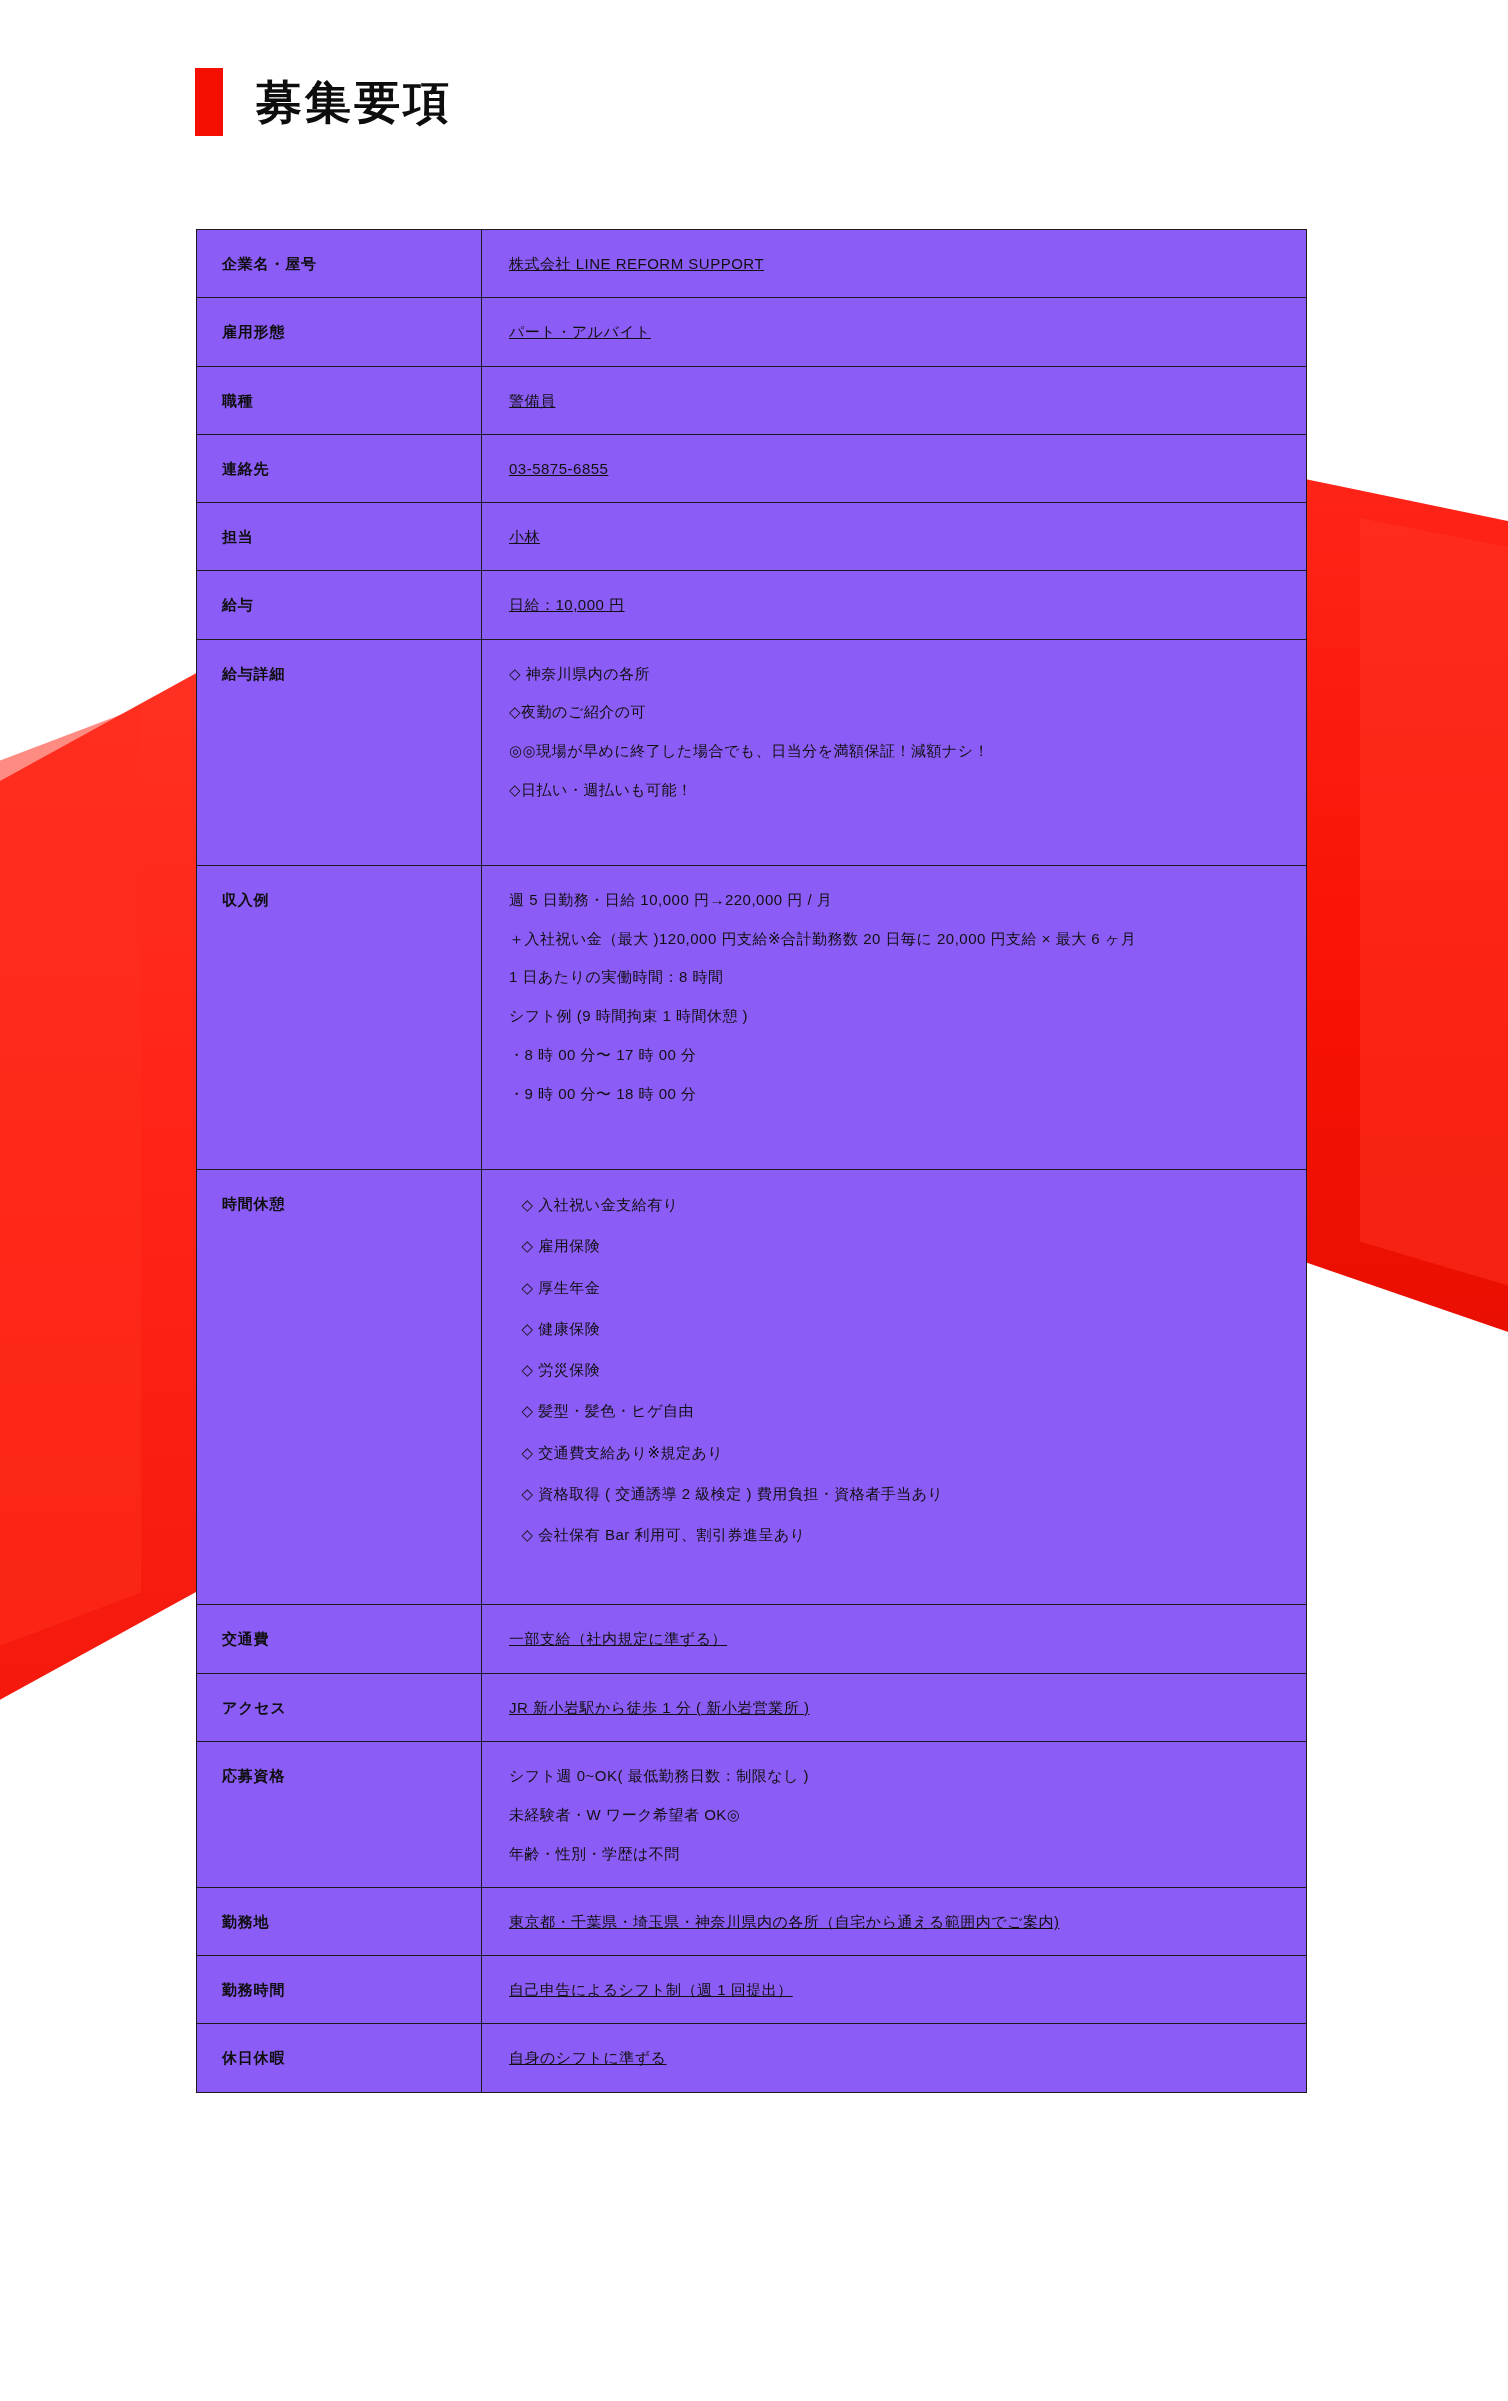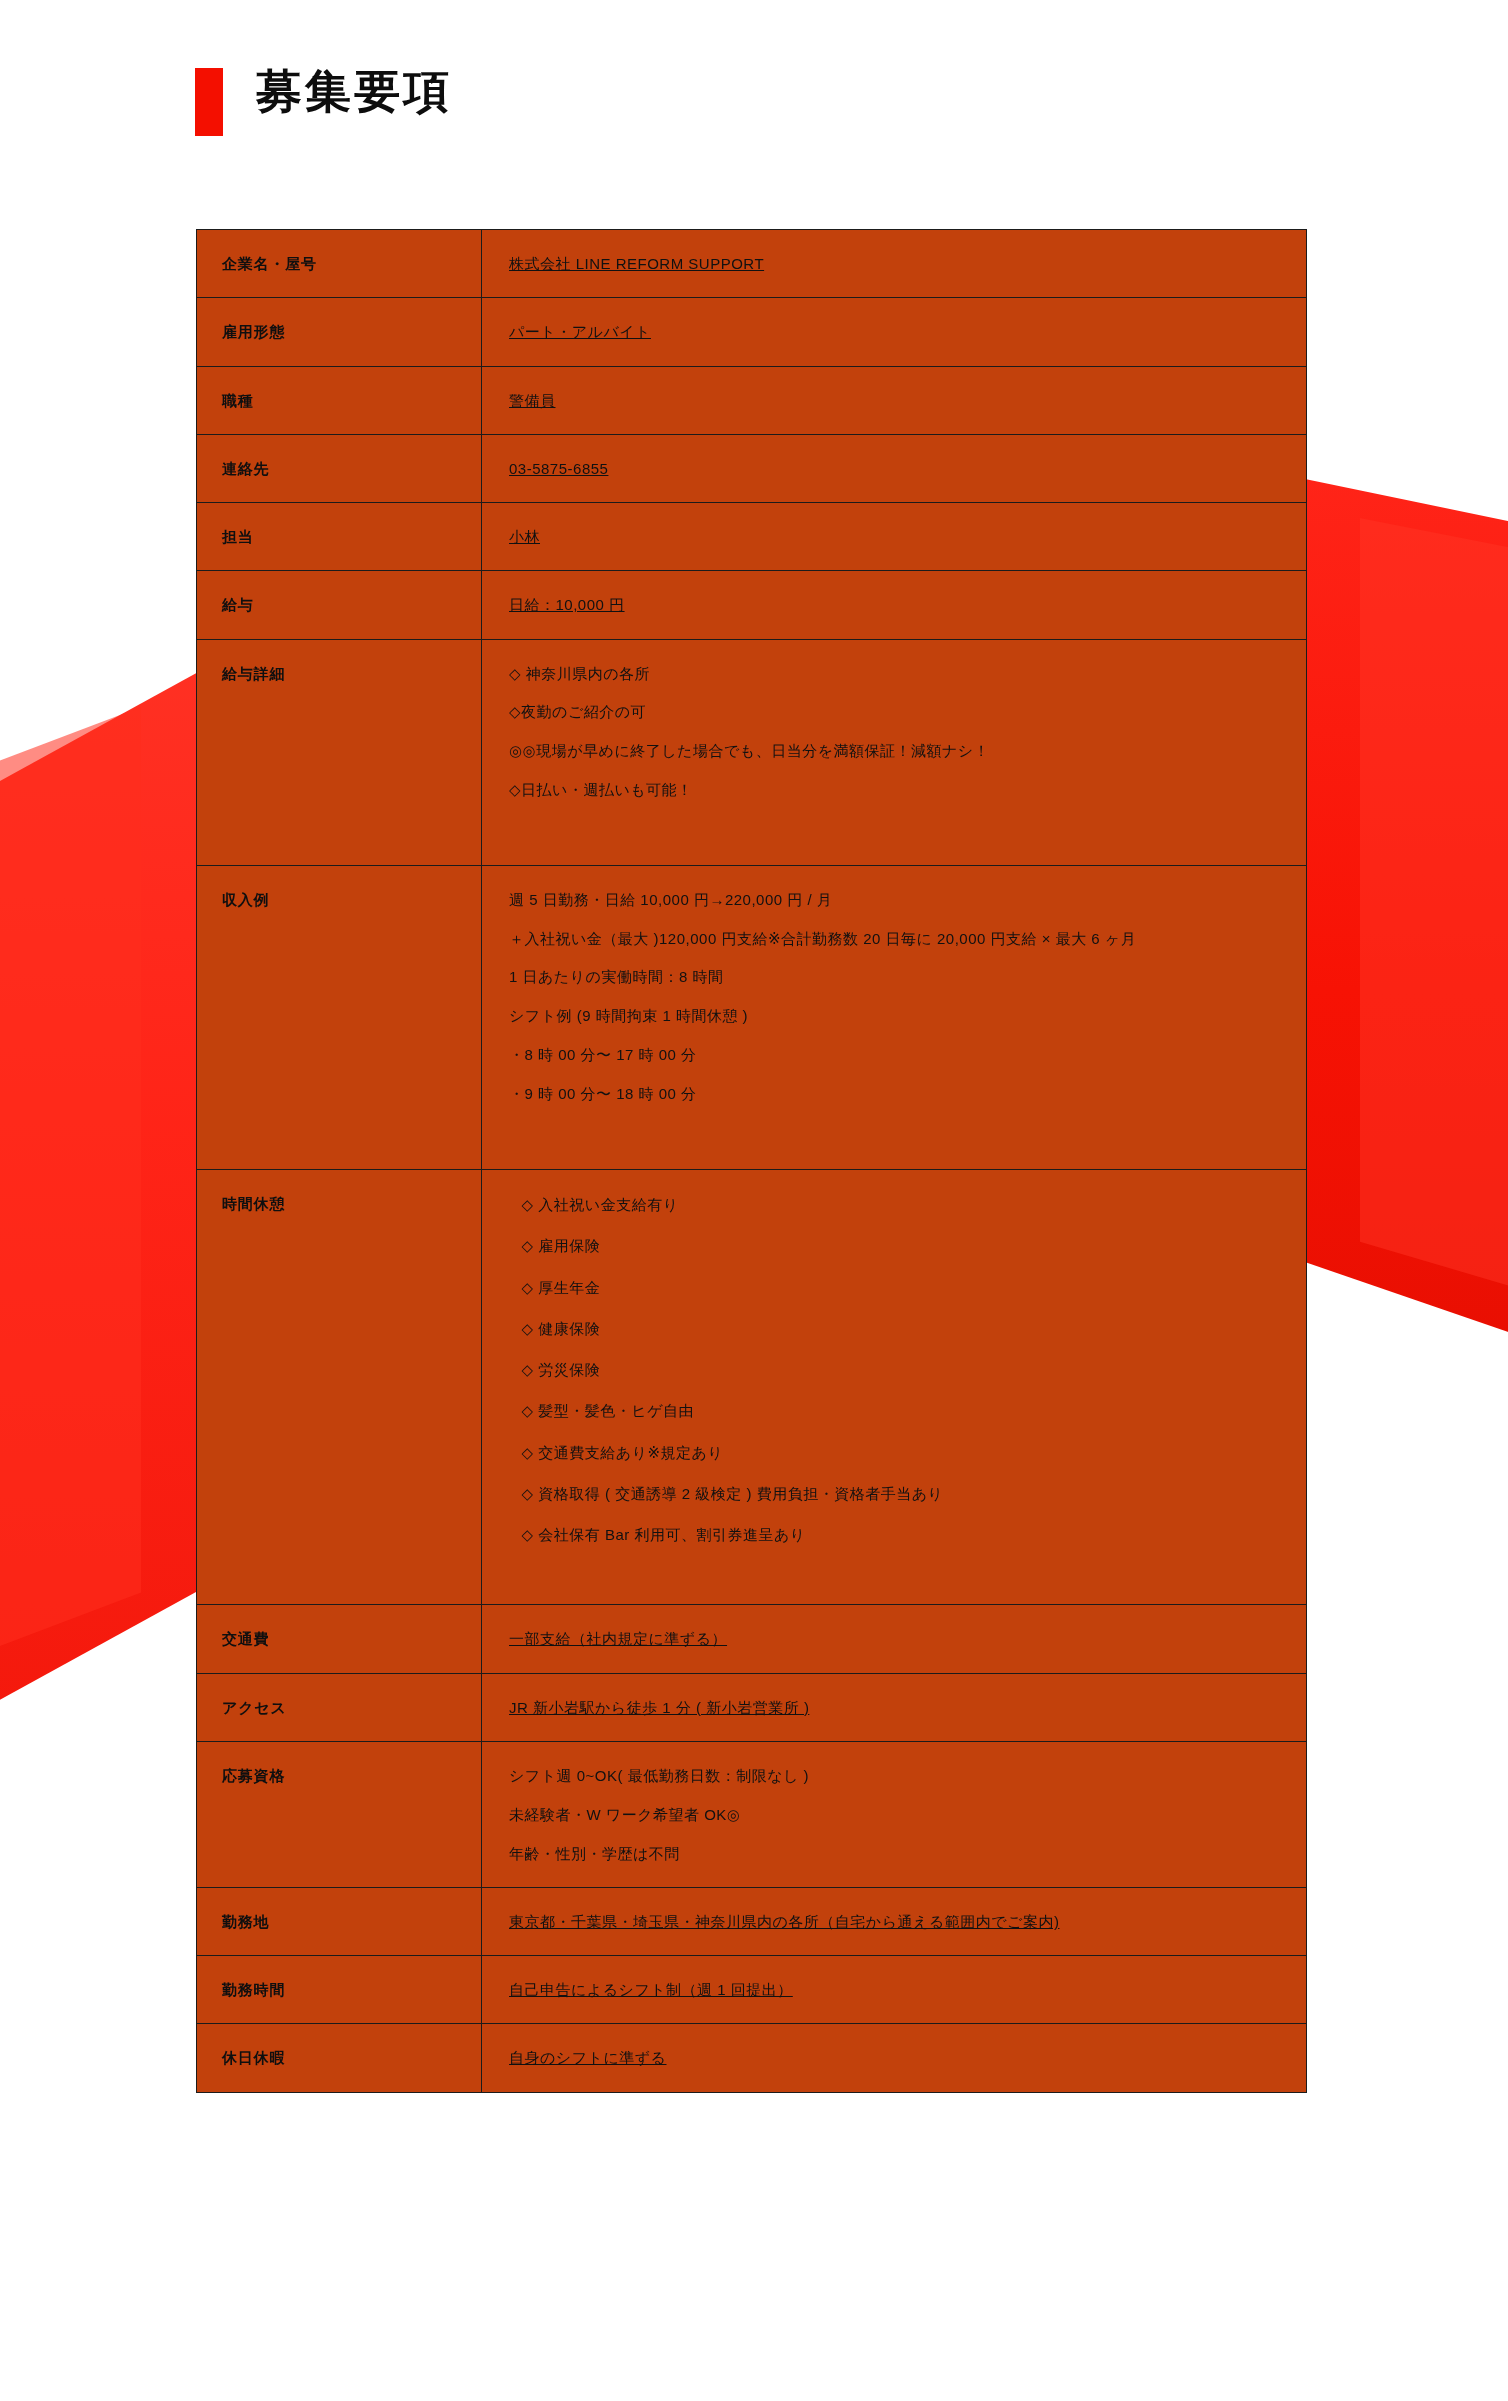--- a/index.html
+++ b/index.html
@@ -58,20 +58,21 @@
     opacity: 0.5;
   }
 
   
   .page {
     position: relative;
     z-index: 2;
   }
   .title-wrap {
     display: flex;
+    align-items: center;
     margin: 68px 0 0 195px;
   }
   .title-bar {
     width: 28px;
     height: 68px;
     background: #f40f00;
     margin-right: 33px;
     flex: 0 0 auto;
   }
   .title-text {
@@ -84,21 +85,21 @@
 
   
   .table-wrap {
     margin: 93px 0 0 196px;
     width: 1111px;
     background: #ffffff;
   }
   table.req {
     border-collapse: collapse;
     width: 100%;
-    background: #c2410c;
+    background: #8b5cf6;
     table-layout: fixed;
   }
   table.req td {
     border: 0.8px solid #1b1b1b;
     vertical-align: top;
     font-size: 15px;
     line-height: 1.55;
   }
   td.label {
     width: 259px;

